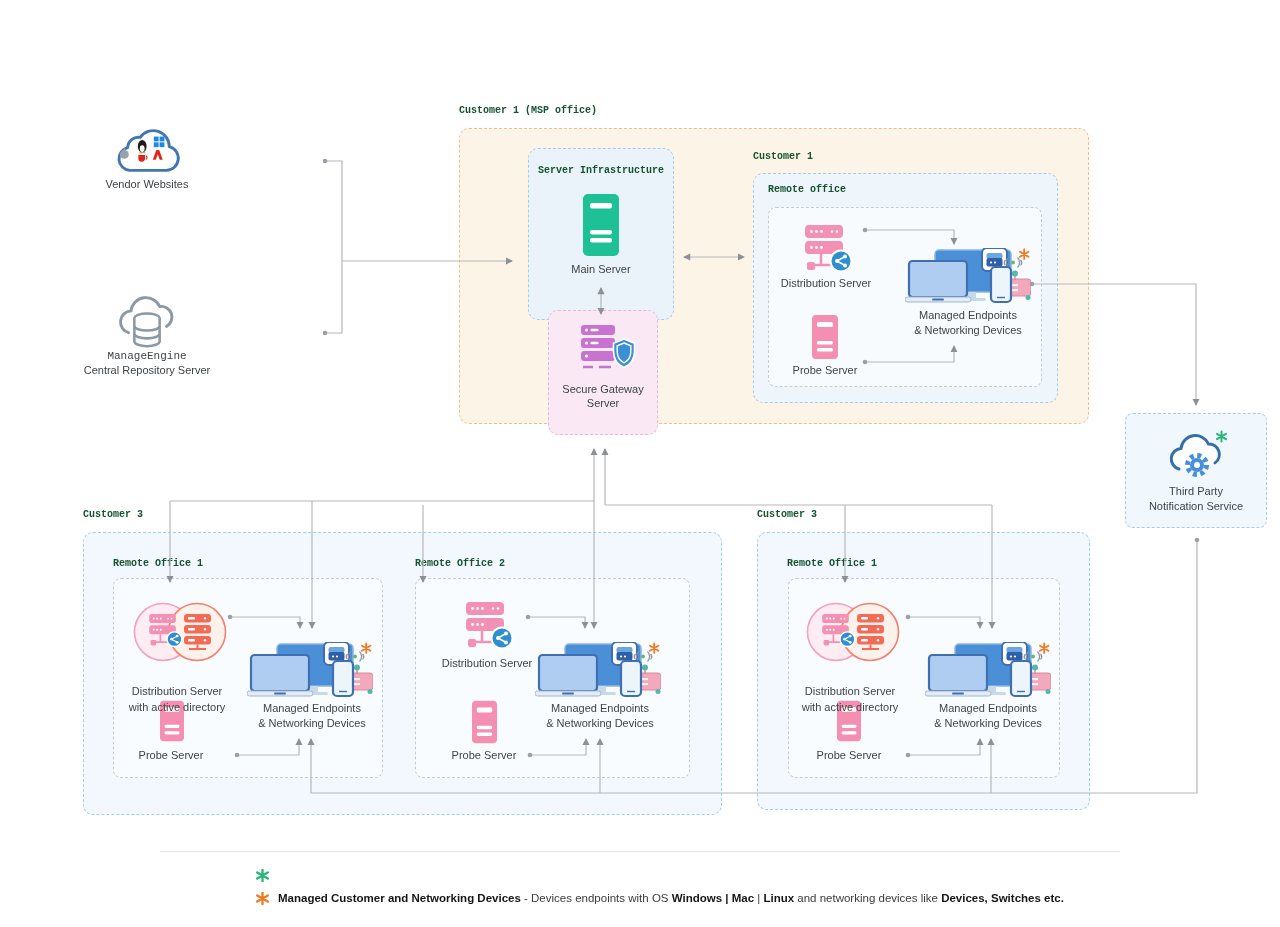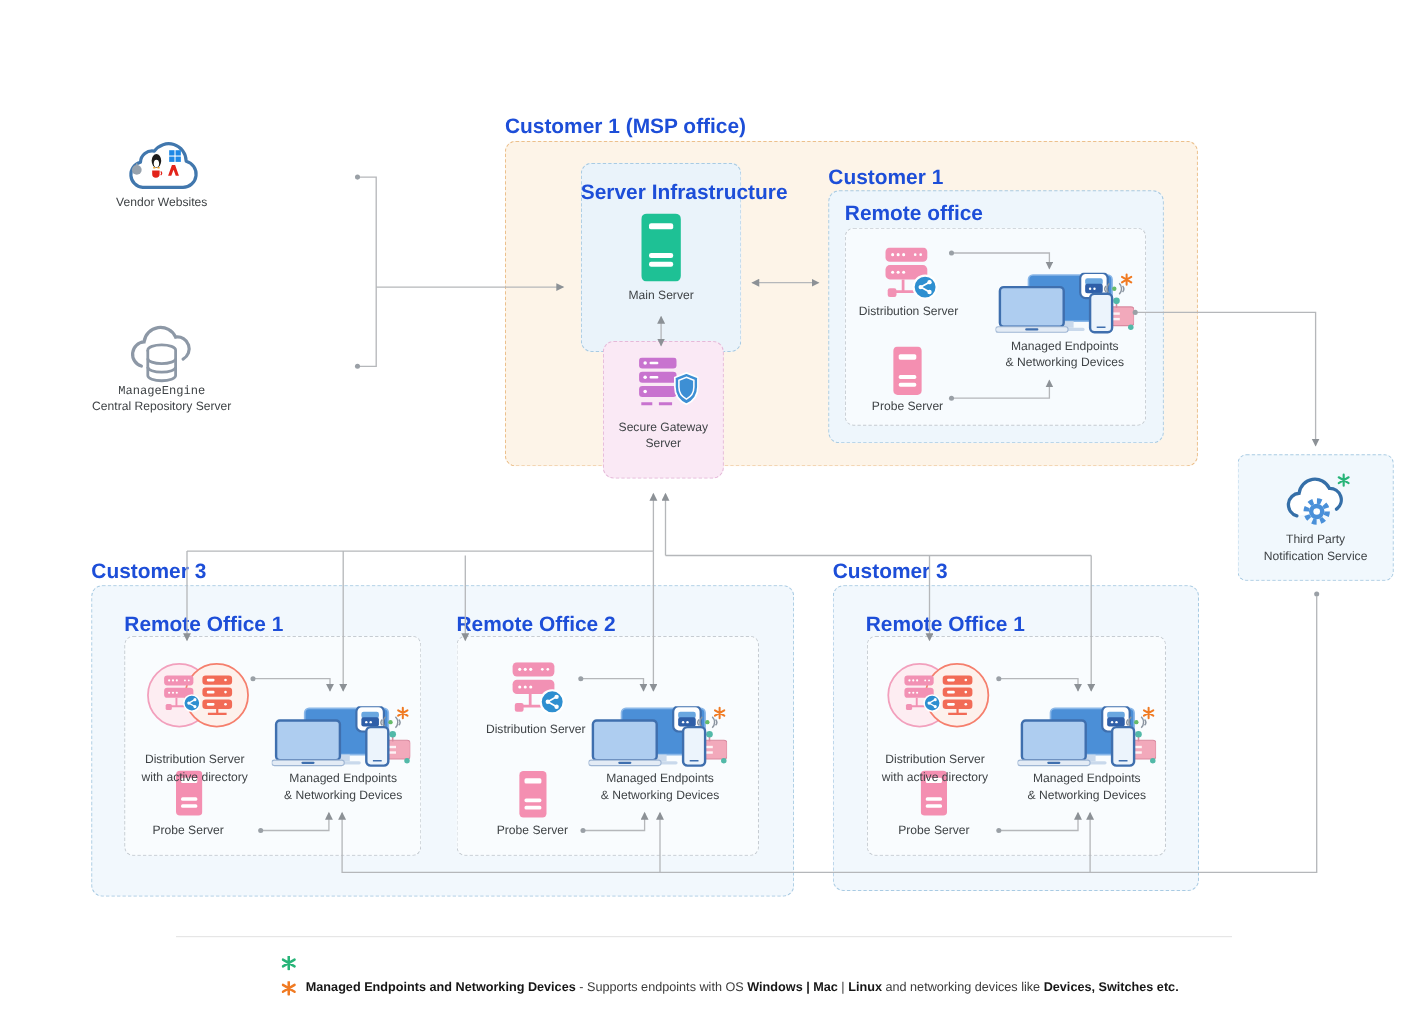--- a/index.html
+++ b/index.html
@@ -4,21 +4,21 @@
 <style>
   html,body{margin:0;padding:0;background:#fff;}
   #canvas{position:relative;width:1280px;height:927px;background:#fff;
     font-family:"Liberation Sans","DejaVu Sans",sans-serif;overflow:hidden;}
   .box{position:absolute;border-radius:10px;box-sizing:border-box;}
   .dash-orange{background:#fdf4e8;border:1.5px dashed #ecc08c;}
   .dash-blue{background:#eef6fc;border:1.5px dashed #a9cbe3;}
   .dash-blue-lt{background:#f1f8fd;border:1.5px dashed #a9cbe3;}
   .dash-pink{background:#fae9f5;border:1.5px dashed #e5b9d9;}
   .dash-inner{background:rgba(255,255,255,0.55);border:1.2px dashed #c6ccd2;border-radius:8px;}
-  .hdr{position:absolute;font-size:19px;font-weight:bold;color:#1d4ed8;white-space:nowrap;z-index:4;}
+  .hdr{position:absolute;font-size:10px;font-weight:bold;color:#14532d;white-space:nowrap;z-index:4;font-family:Liberation Mono, monospace;}
   .lbl{position:absolute;font-size:11px;color:#3f4346;text-align:center;white-space:nowrap;z-index:4;}
   .title-wrap{position:absolute;left:525px;top:53px;width:230px;height:32px;background:#ddeffc;
     display:flex;align-items:center;justify-content:center;z-index:4;}
   .title-wrap:before,.title-wrap:after{content:"";position:absolute;top:0;bottom:0;width:6px;background:#1c80cf;}
   .title-wrap:before{left:0;} .title-wrap:after{right:0;}
   .title-text{font-size:15px;font-weight:bold;color:#2b3a9d;}
   svg.ic{position:absolute;z-index:3;overflow:visible;}
   #lines{position:absolute;left:0;top:0;z-index:5;pointer-events:none;}
   .ln{stroke:#b5b7ba;stroke-width:1.2;fill:none;}
   .divider{position:absolute;left:160px;top:851px;width:960px;height:1px;background:#e4e4e4;}
@@ -351,15 +351,15 @@
   <svg class="star" style="top:869px;" viewBox="0 0 13 13">
       <g stroke="#27b478">
         <use href="#g-star"></use>
       </g>
     </svg>
   <svg class="star" style="top:892px;" viewBox="0 0 13 13">
       <g stroke="#f07a22">
         <use href="#g-star"></use>
       </g>
     </svg>
-  <div class="legend-row" style="top:892px;"><span class="b">Managed Endpoints and Networking Devices</span><span> - Supports endpoints with OS  </span><span class="b">Windows | Mac</span><span> | </span><span class="b">Linux</span><span> and networking devices like </span><span class="b">Devices, Switches etc.</span></div>
+  <div class="legend-row" style="top:892px;"><span class="b">Managed Customer and Networking Devices</span><span> - Devices endpoints with OS  </span><span class="b">Windows | Mac</span><span> | </span><span class="b">Linux</span><span> and networking devices like </span><span class="b">Devices, Switches etc.</span></div>
 
 </div>
 
 </body></html>

